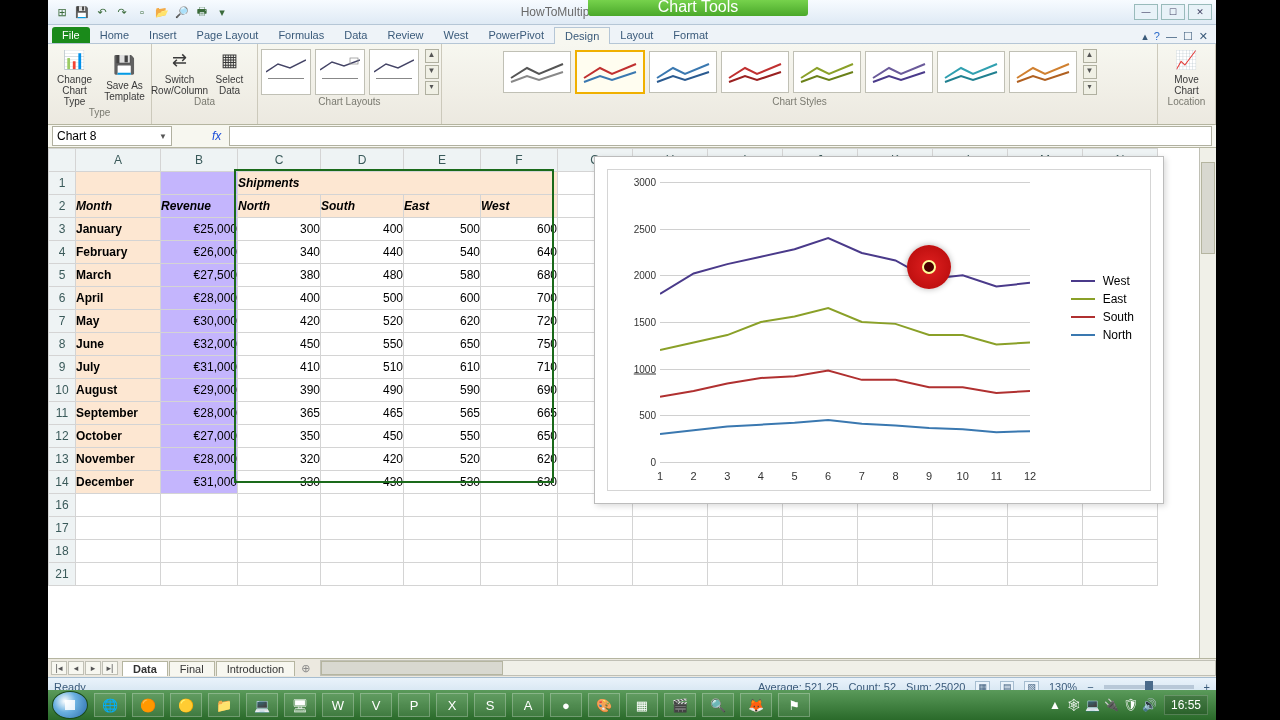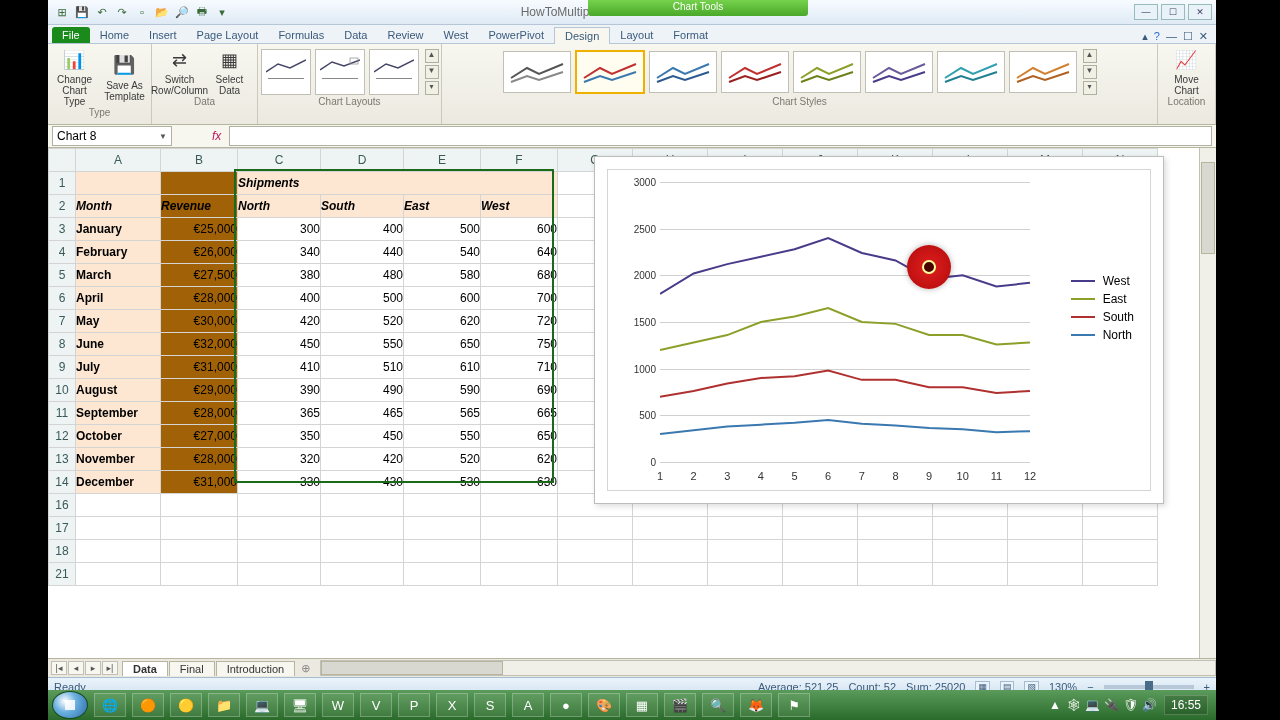--- a/index.html
+++ b/index.html
@@ -5,21 +5,21 @@
   html,body{margin:0;padding:0;font-family:"Segoe UI",Tahoma,sans-serif;font-size:12px;background:#000;user-select:none;}
   .screen{position:relative;width:1280px;height:720px;margin:0 auto;background:#000;}
   .desktop{position:absolute;left:48px;top:0;width:1168px;height:700px;background:#fff;}
   
   .titlebar{height:24px;background:linear-gradient(#f7fbff,#dfeaf5);border-bottom:1px solid #b5c6d6;display:flex;align-items:center;position:relative;}
   .qat{display:flex;align-items:center;gap:4px;padding-left:6px;}
   .qat .ico{width:16px;height:16px;display:flex;align-items:center;justify-content:center;font-size:11px;color:#3a6a3a;}
   .title-center{position:absolute;left:50%;transform:translateX(-50%);color:#6a6a6a;font-size:12px;}
   .title-right{margin-left:auto;display:flex;gap:3px;padding-right:4px;}
   .title-right .wbtn{width:22px;height:14px;border:1px solid #9bb;background:#e8f2f8;font-size:9px;display:flex;align-items:center;justify-content:center;color:#446;}
-  .charttools{position:absolute;left:540px;top:0;width:220px;height:16px;background:linear-gradient(#76d24c,#4aa82a);color:#fff;font-size:10px;text-align:center;line-height:14px;border-radius:0 0 3px 3px;}
+  .charttools{position:absolute;left:540px;top:0;width:220px;height:16px;background:linear-gradient(#76d24c,#4aa82a);color:#fff;font-size:16px;text-align:center;line-height:14px;border-radius:0 0 3px 3px;}
   
   .tabs{height:18px;background:#eef3f8;display:flex;align-items:flex-end;border-bottom:1px solid #b5c6d6;position:relative;}
   .tab{padding:2px 10px;font-size:11px;color:#3a5a7a;}
   .tab.file{background:#1a8a1a;color:#fff;border-radius:3px 3px 0 0;margin-left:4px;}
   .tab.active{background:#f7f7f0;border:1px solid #b5c6d6;border-bottom:none;margin-bottom:-1px;}
   .tabs .help{margin-left:auto;display:flex;gap:6px;padding-right:8px;color:#3a5a7a;font-size:11px;}
   
   .ribbon{height:80px;background:linear-gradient(#f7f7f0,#ece9e0);border-bottom:1px solid #b5b5a0;display:flex;}
   .group{border-right:1px solid #ccc9bb;height:100%;display:flex;flex-direction:column;align-items:center;justify-content:space-between;padding:4px 6px 1px;box-sizing:border-box;}
   .group-content{display:flex;align-items:center;gap:4px;flex:1;}
@@ -30,33 +30,33 @@
   .layout-thumb::after{content:"";position:absolute;left:6px;right:6px;top:28px;border-top:1px solid #888;}
   .layout-thumb svg{position:absolute;left:4px;top:6px;}
   .style-thumb{width:66px;height:40px;border:1px solid #c0c0b5;background:#fff;display:flex;align-items:center;justify-content:center;}
   .style-thumb.selected{border:2px solid #f0b000;background:#fffdf0;}
   .spin{width:14px;display:flex;flex-direction:column;gap:2px;margin-left:2px;}
   .spin div{height:12px;border:1px solid #b0b0a0;background:#f0f0e5;font-size:8px;text-align:center;line-height:10px;color:#555;}
   
   .fbar{height:22px;border-bottom:1px solid #b5b5a0;display:flex;align-items:center;background:#f7f7f0;}
   .namebox{width:110px;height:18px;border:1px solid #b0b0a0;background:#fff;margin-left:4px;display:flex;align-items:center;padding:0 4px;justify-content:space-between;}
   .namebox .dd{font-size:8px;color:#555;}
-  .fx{margin-left:40px;font-style:italic;color:#be185d;}
+  .fx{margin-left:40px;font-style:italic;color:#1d4ed8;}
   
   .grid-wrap{position:relative;height:510px;overflow:hidden;background:#fff;}
   table.sheet{border-collapse:collapse;table-layout:fixed;}
   .sheet th,.sheet td{border:1px solid #d4d4d4;height:22px;font-size:12px;padding:0;}
   .sheet th{background:#eef3f4;color:#3a5a5a;font-weight:normal;text-align:center;}
   .corner{width:26px;background:#eef3f4!important;}
   .rowhdr{background:#eef3f4;text-align:center;width:26px;color:#3a5a5a;}
   .cell{padding:0 4px;text-align:right;}
   .cell.left{text-align:left;}
   .cell.center{text-align:left;}
   .peach{background:#fde7d2;}
-  .blue{background:#a16207;}
+  .blue{background:#c4b5fd;}
   .bold{font-weight:bold;}
   .italic{font-style:italic;}
   .sel-outline{position:absolute;border:2px solid #1a6a1a;pointer-events:none;}
   
   .chart{position:absolute;left:546px;top:8px;width:568px;height:346px;background:#fff;border:1px solid #bcbcbc;box-shadow:2px 2px 6px rgba(0,0,0,0.15);}
   .chart-inner{position:absolute;left:12px;top:12px;right:12px;bottom:12px;border:1px solid #d5d5d5;}
   .plot{position:absolute;left:52px;top:12px;width:370px;height:280px;}
   .ytick{position:absolute;left:-44px;width:40px;text-align:right;font-size:10px;color:#333;transform:translateY(-50%);}
   .xtick{position:absolute;bottom:-20px;width:20px;text-align:center;font-size:11px;color:#333;transform:translateX(-50%);}
   .gridline{position:absolute;left:0;right:0;border-top:1px solid #d0d0d0;}
@@ -592,21 +592,21 @@
       <div class="sel-outline" style="left:186px;top:21px;width:316px;height:310px;"></div>
 
       <div class="chart">
         <div class="chart-inner">
           <div class="plot" id="plot">
               <div class="gridline" style="top: 280px;"></div>
               <div class="ytick" style="top: 280px;">0</div>
               <div class="gridline" style="top: 233.333px;"></div>
               <div class="ytick" style="top: 233.333px;">500</div>
               <div class="gridline" style="top: 186.667px;"></div>
-              <div class="ytick" style="top: 186.667px;">1000</div>
+              <div class="ytick" style="top: 186.667px; text-decoration: underline;">1000</div>
               <div class="gridline" style="top: 140px;"></div>
               <div class="ytick" style="top: 140px;">1500</div>
               <div class="gridline" style="top: 93.3333px;"></div>
               <div class="ytick" style="top: 93.3333px;">2000</div>
               <div class="gridline" style="top: 46.6667px;"></div>
               <div class="ytick" style="top: 46.6667px;">2500</div>
               <div class="gridline" style="top: 0px;"></div>
               <div class="ytick" style="top: 0px;">3000</div>
               <div class="xtick" style="left: 0px;">1</div>
               <div class="xtick" style="left: 33.6364px;">2</div>

